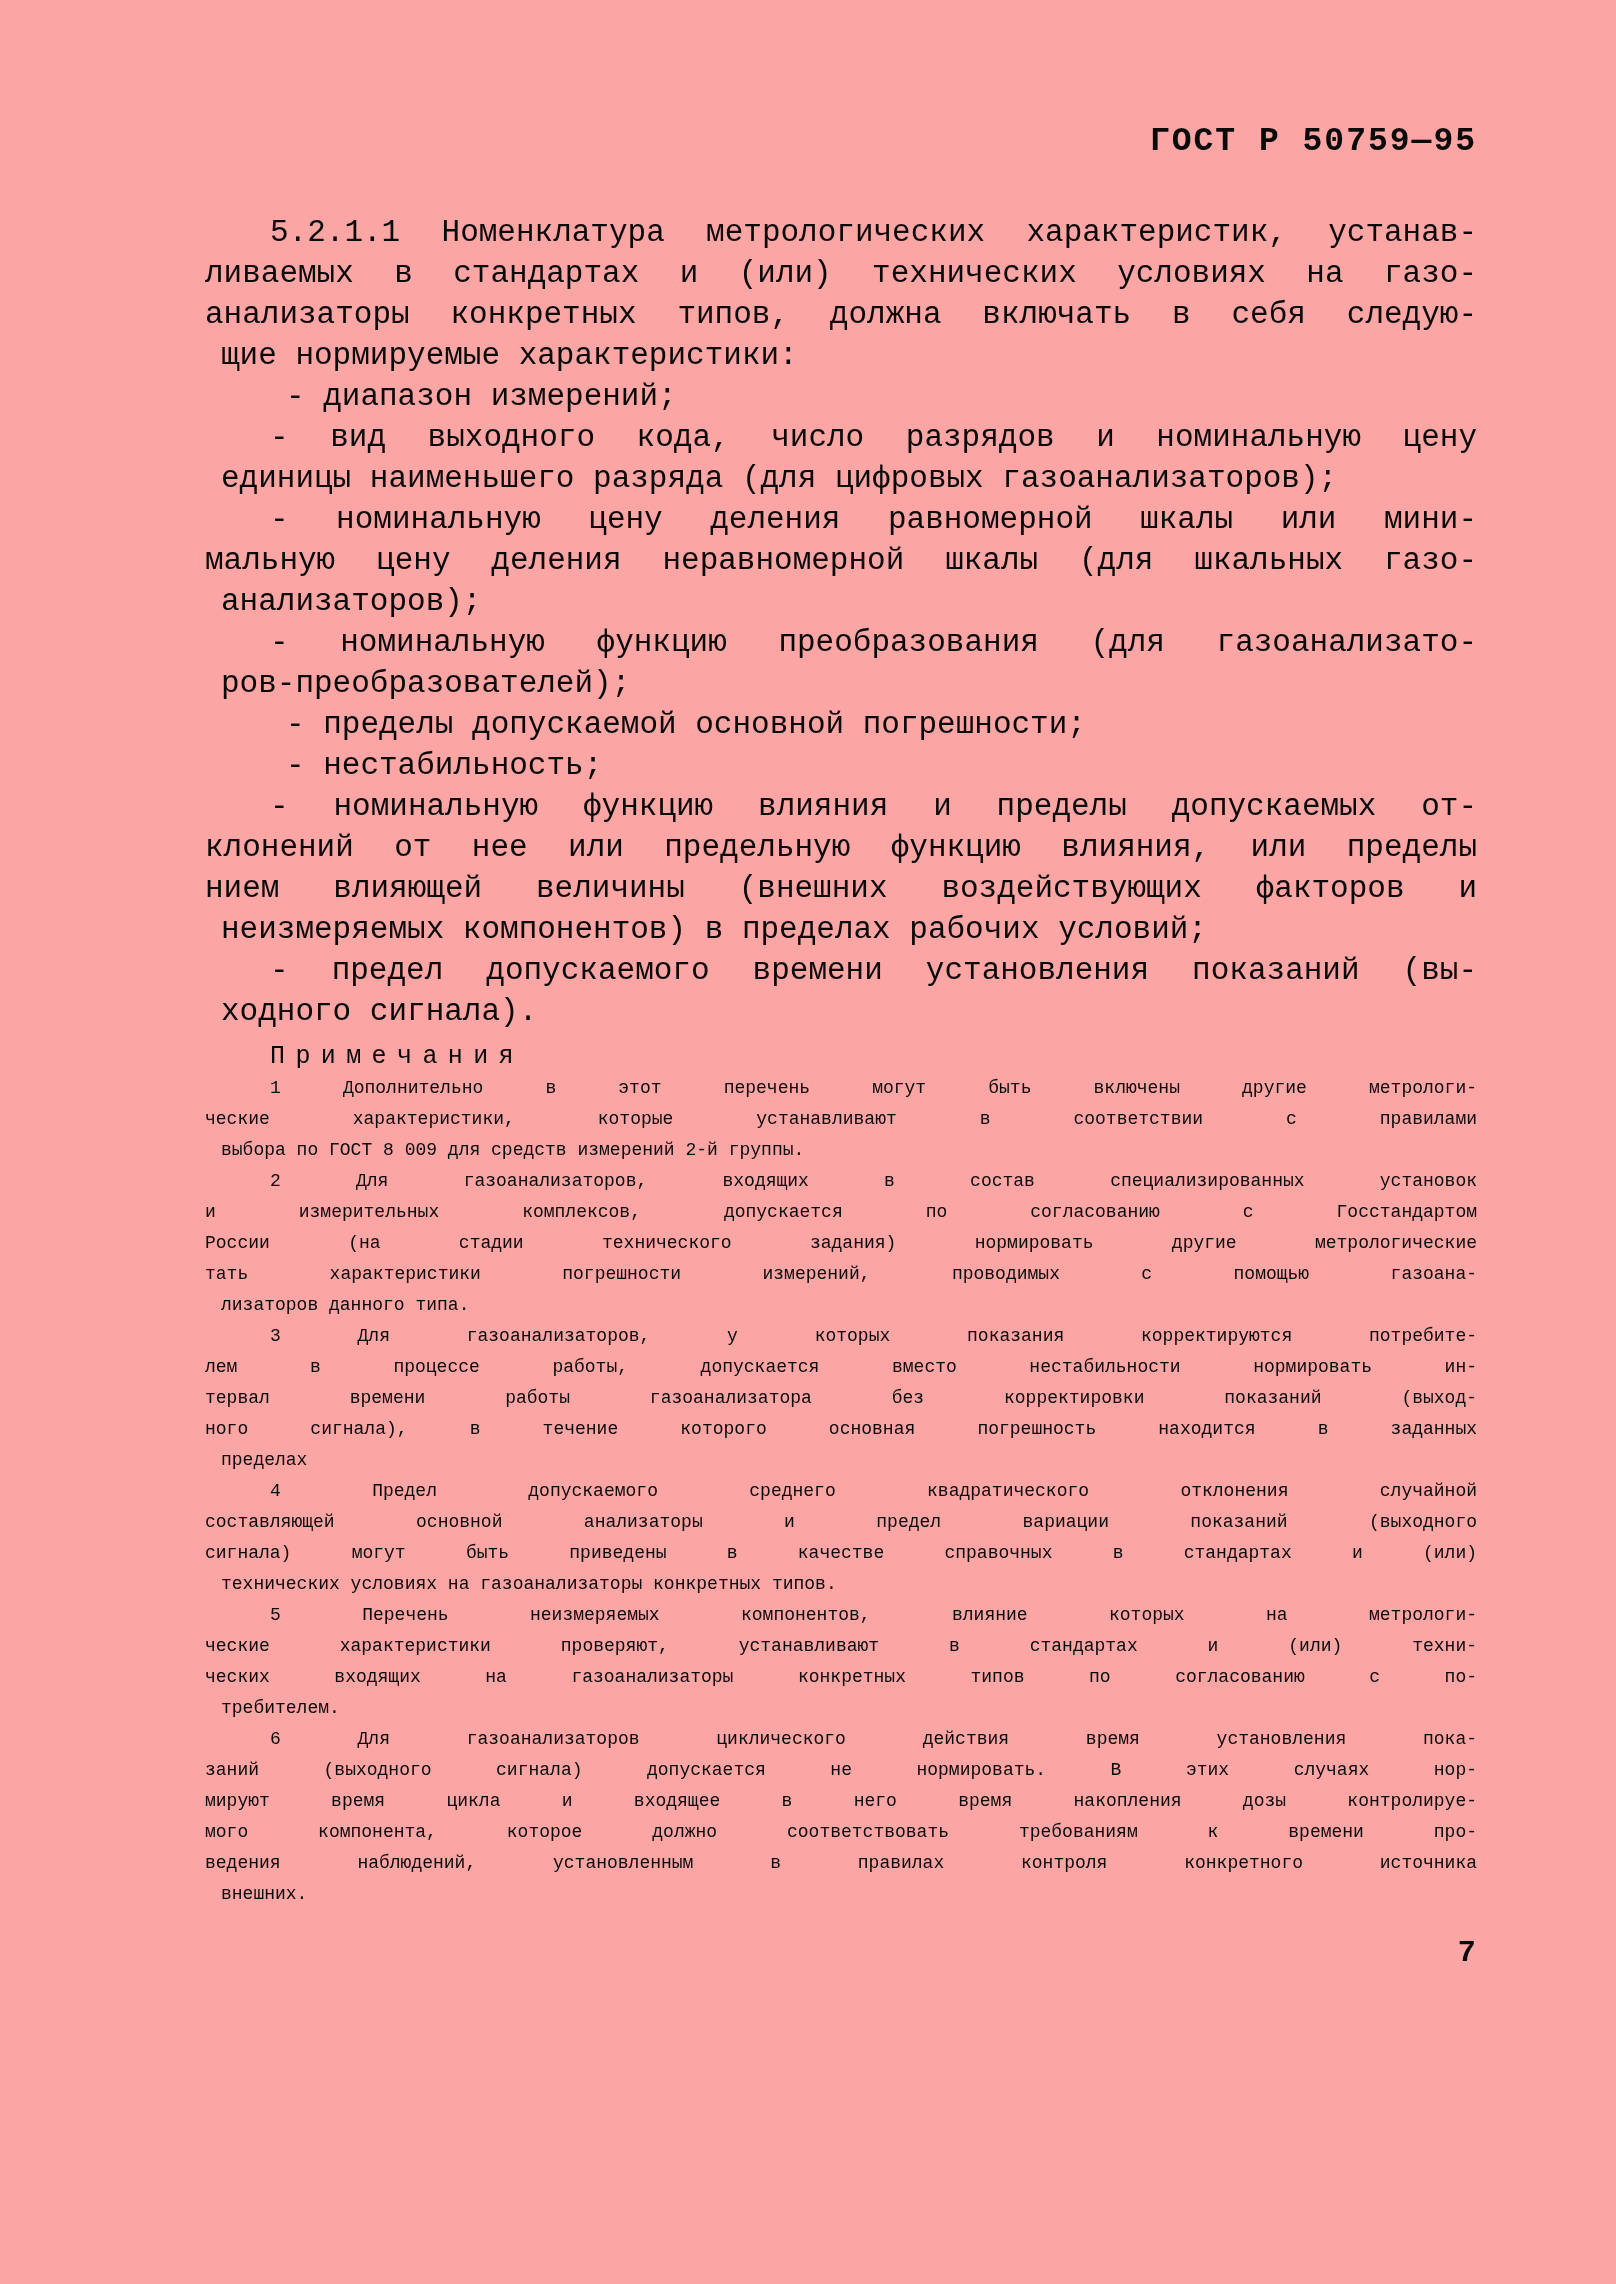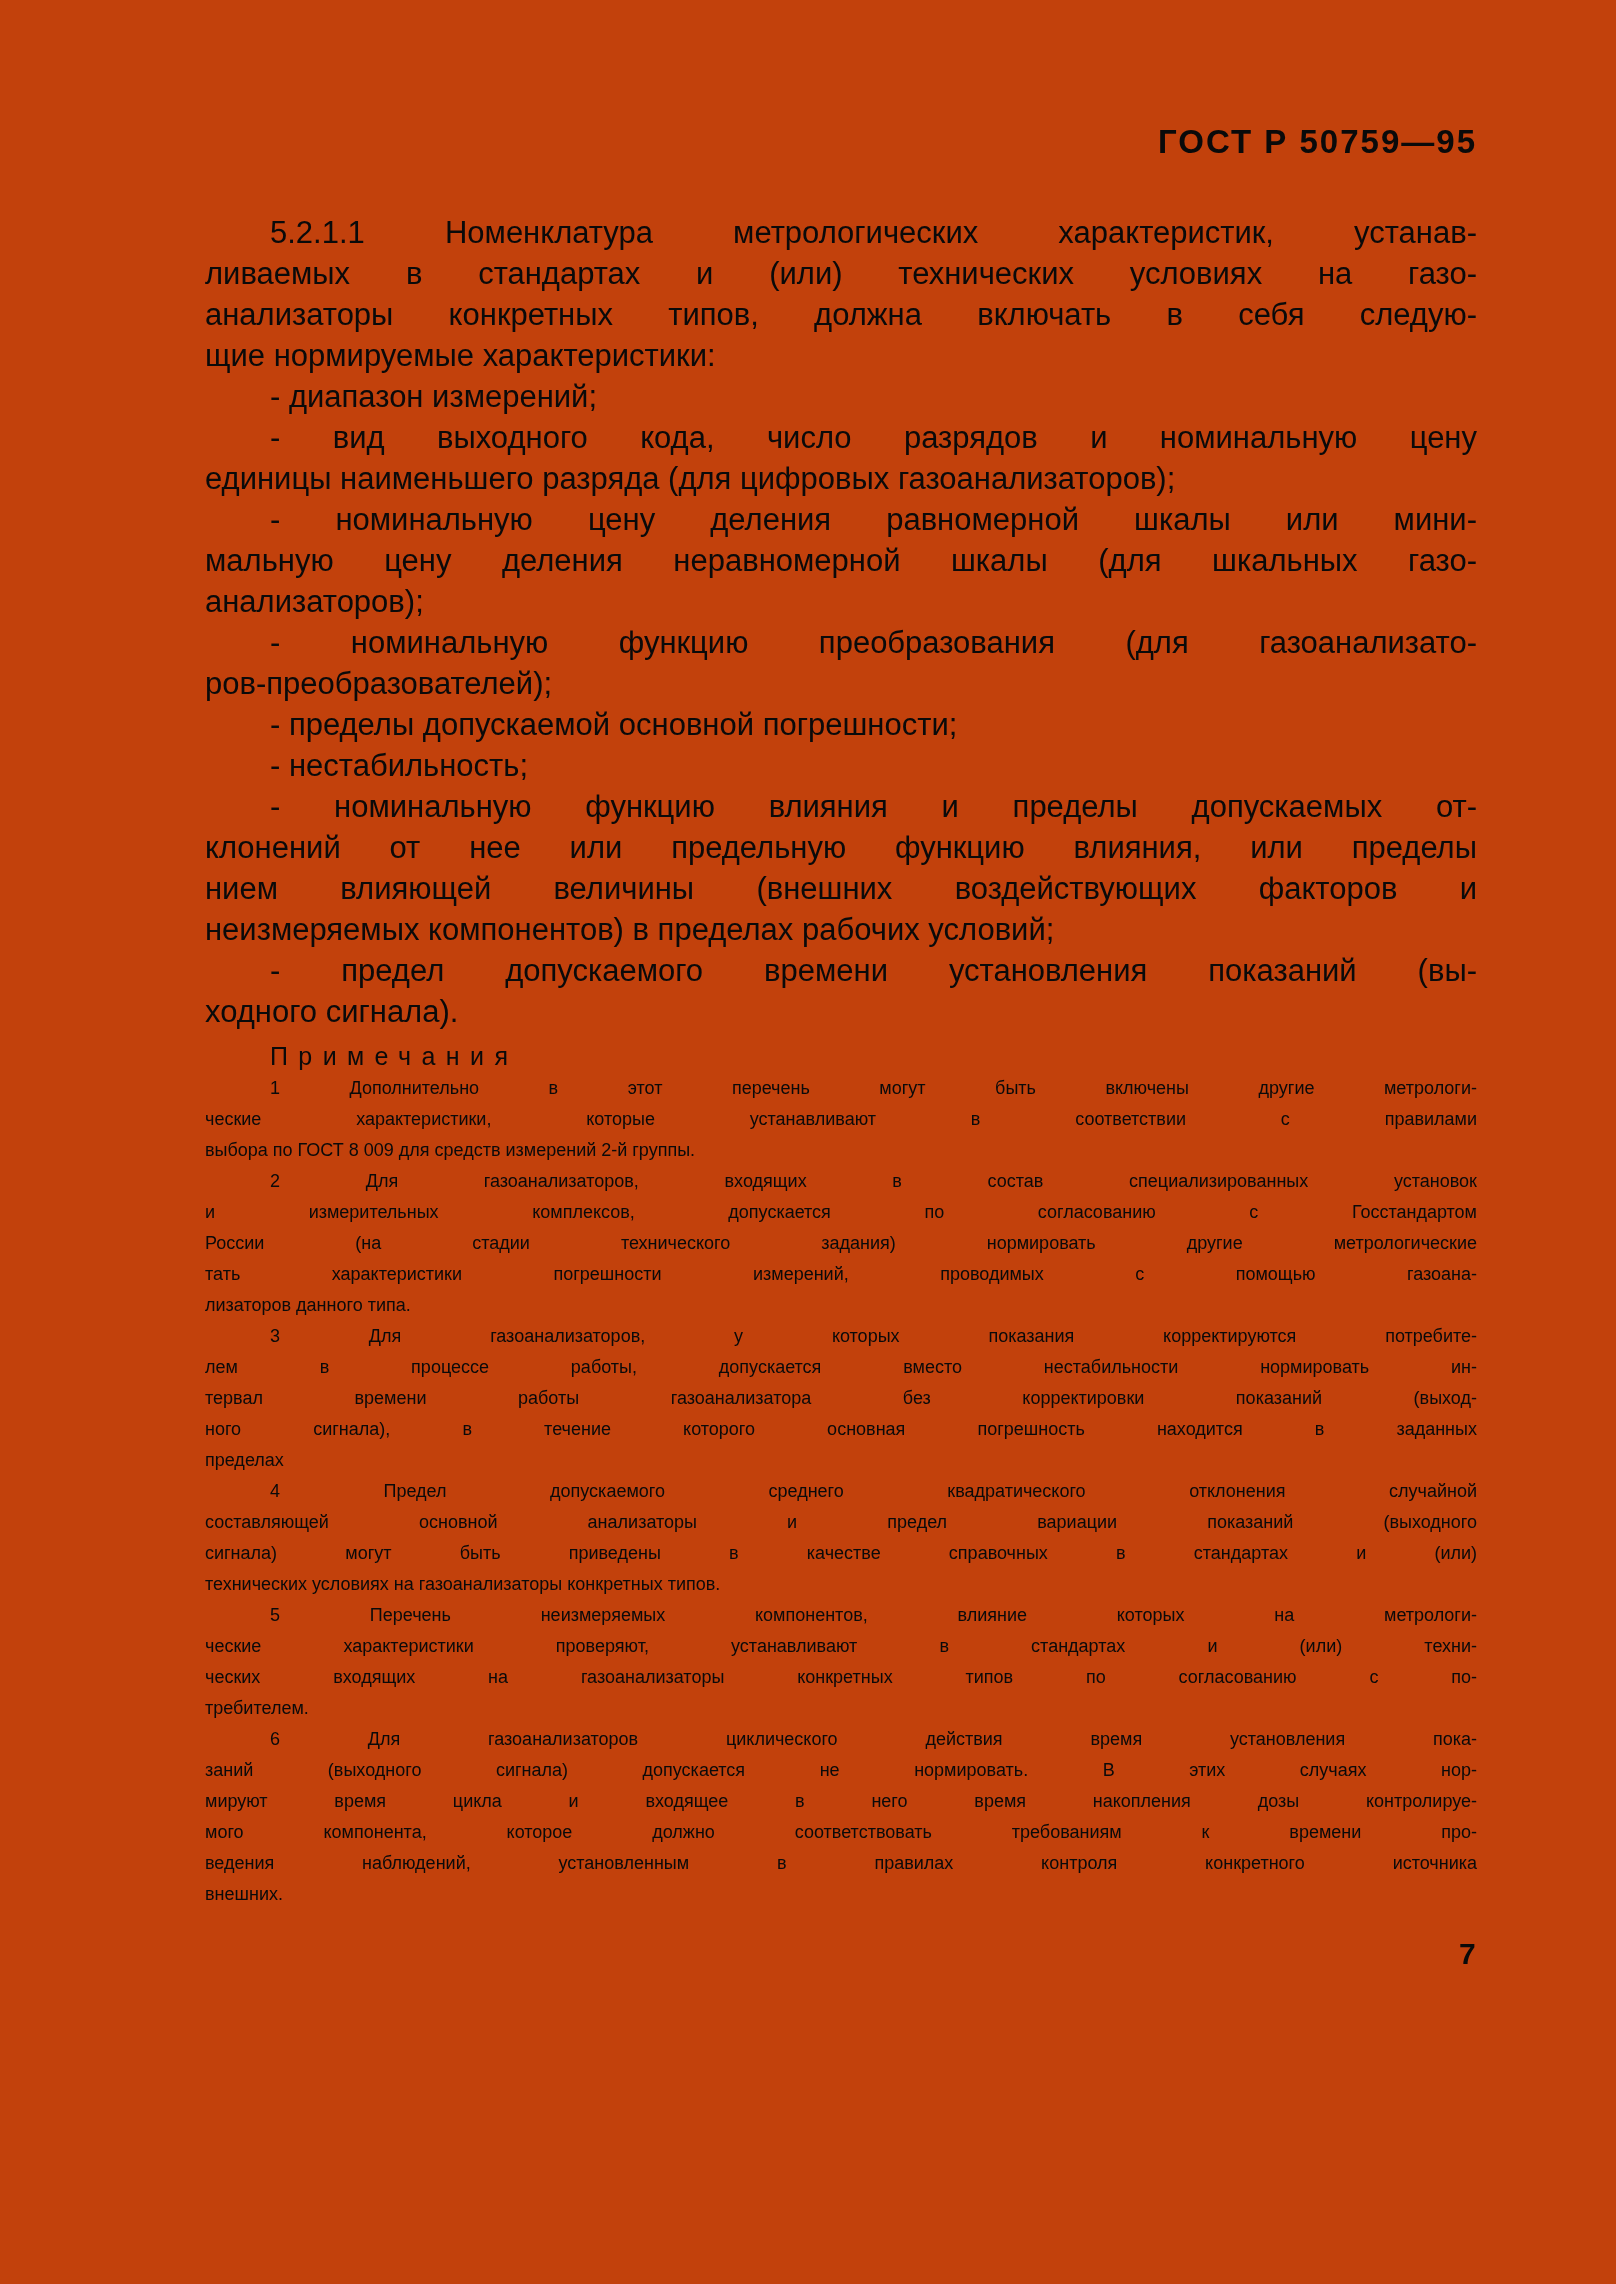--- a/index.html
+++ b/index.html
@@ -4,22 +4,22 @@
 <style>
   html, body {
     margin: 0;
     padding: 0;
     background: #e8e8e8;
   }
   .page {
     position: relative;
     width: 1616px;
     height: 2284px;
-    background: #c2410c;
-    font-family: Liberation Sans, sans-serif;
+    background: #fca5a5;
+    font-family: Liberation Mono, monospace;
     color: #0a0a0a;
     overflow: hidden;
   }
   .content {
     position: absolute;
     left: 205px;
     top: 124px;
     width: 1272px;
   }
   .doc-header {
@@ -34,20 +34,21 @@
     font-size: 31px;
     line-height: 41px;
   }
   .tline {
     text-align: justify;
     text-align-last: justify;
     white-space: normal;
   }
   .tline.last {
     text-align-last: left;
+    margin-left: 16px;
   }
   .tline.indent {
     text-indent: 65px;
   }
   .notes-heading {
     margin-top: 7.8px;
     font-size: 25px;
     line-height: 33px;
     text-indent: 65px;
     letter-spacing: 10.4px;

